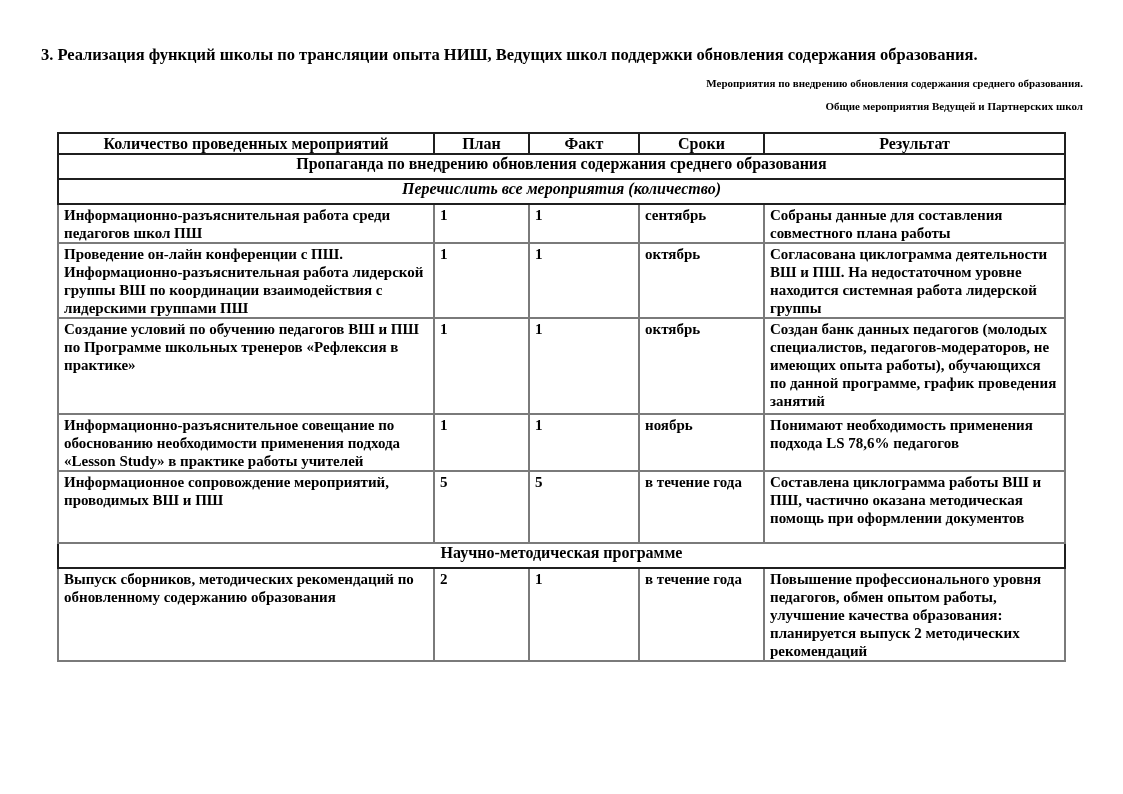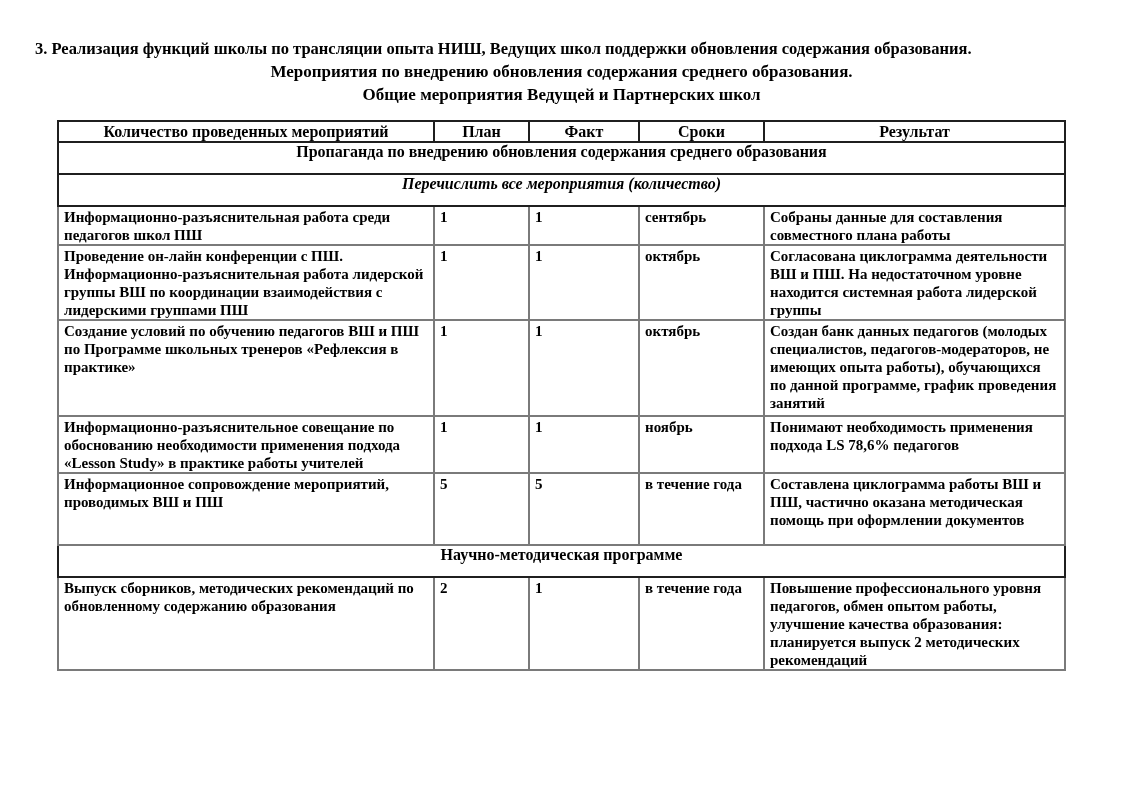--- a/index.html
+++ b/index.html
@@ -10,34 +10,34 @@
     color: #000000;
     font-family: "Liberation Serif", "DejaVu Serif", serif;
     overflow: hidden;
   }
   .page {
     position: relative;
     width: 1123px; height: 794px;
     background: #ffffff;
   }
   .doc-heading {
-    margin: 0;
+    margin: 6px;
     padding: 37px 86px 0 35px;
     font-size: 16.5px;
     font-weight: bold;
     line-height: 23px;
     text-align: justify;
   }
   .doc-subheading {
     margin: 0;
     padding: 0 40px;
-    font-size: 17px;
+    font-size: 11px;
     font-weight: bold;
     line-height: 23px;
-    text-align: center;
+    text-align: right;
   }
   table.doc-table {
     margin: 14px 0 0 57px;
     width: 1007px;
     border-collapse: collapse;
     table-layout: fixed;
     border: 2px solid #1a1a1a;
   }
   table.doc-table th {
     border: 2px solid #1f1f1f;
@@ -63,21 +63,21 @@
     font-weight: bold;
     text-align: center;
     line-height: 17px;
     padding: 0 3px;
   }
   table.doc-table td.note-cell {
     font-style: italic;
     border-radius: 6px;
   }
   .tr-header   { height: 20px; }
-  .tr-section  { height: 32px; }
+  .tr-section  { height: 25px; }
   .tr-r0 { height: 37px; }
   .tr-r1 { height: 72px; }
   .tr-r2 { height: 96px; }
   .tr-r3 { height: 52px; }
   .tr-r4 { height: 72px; }
   .tr-r5 { height: 67px; }
 </style>
 </head>
 <body>
 

